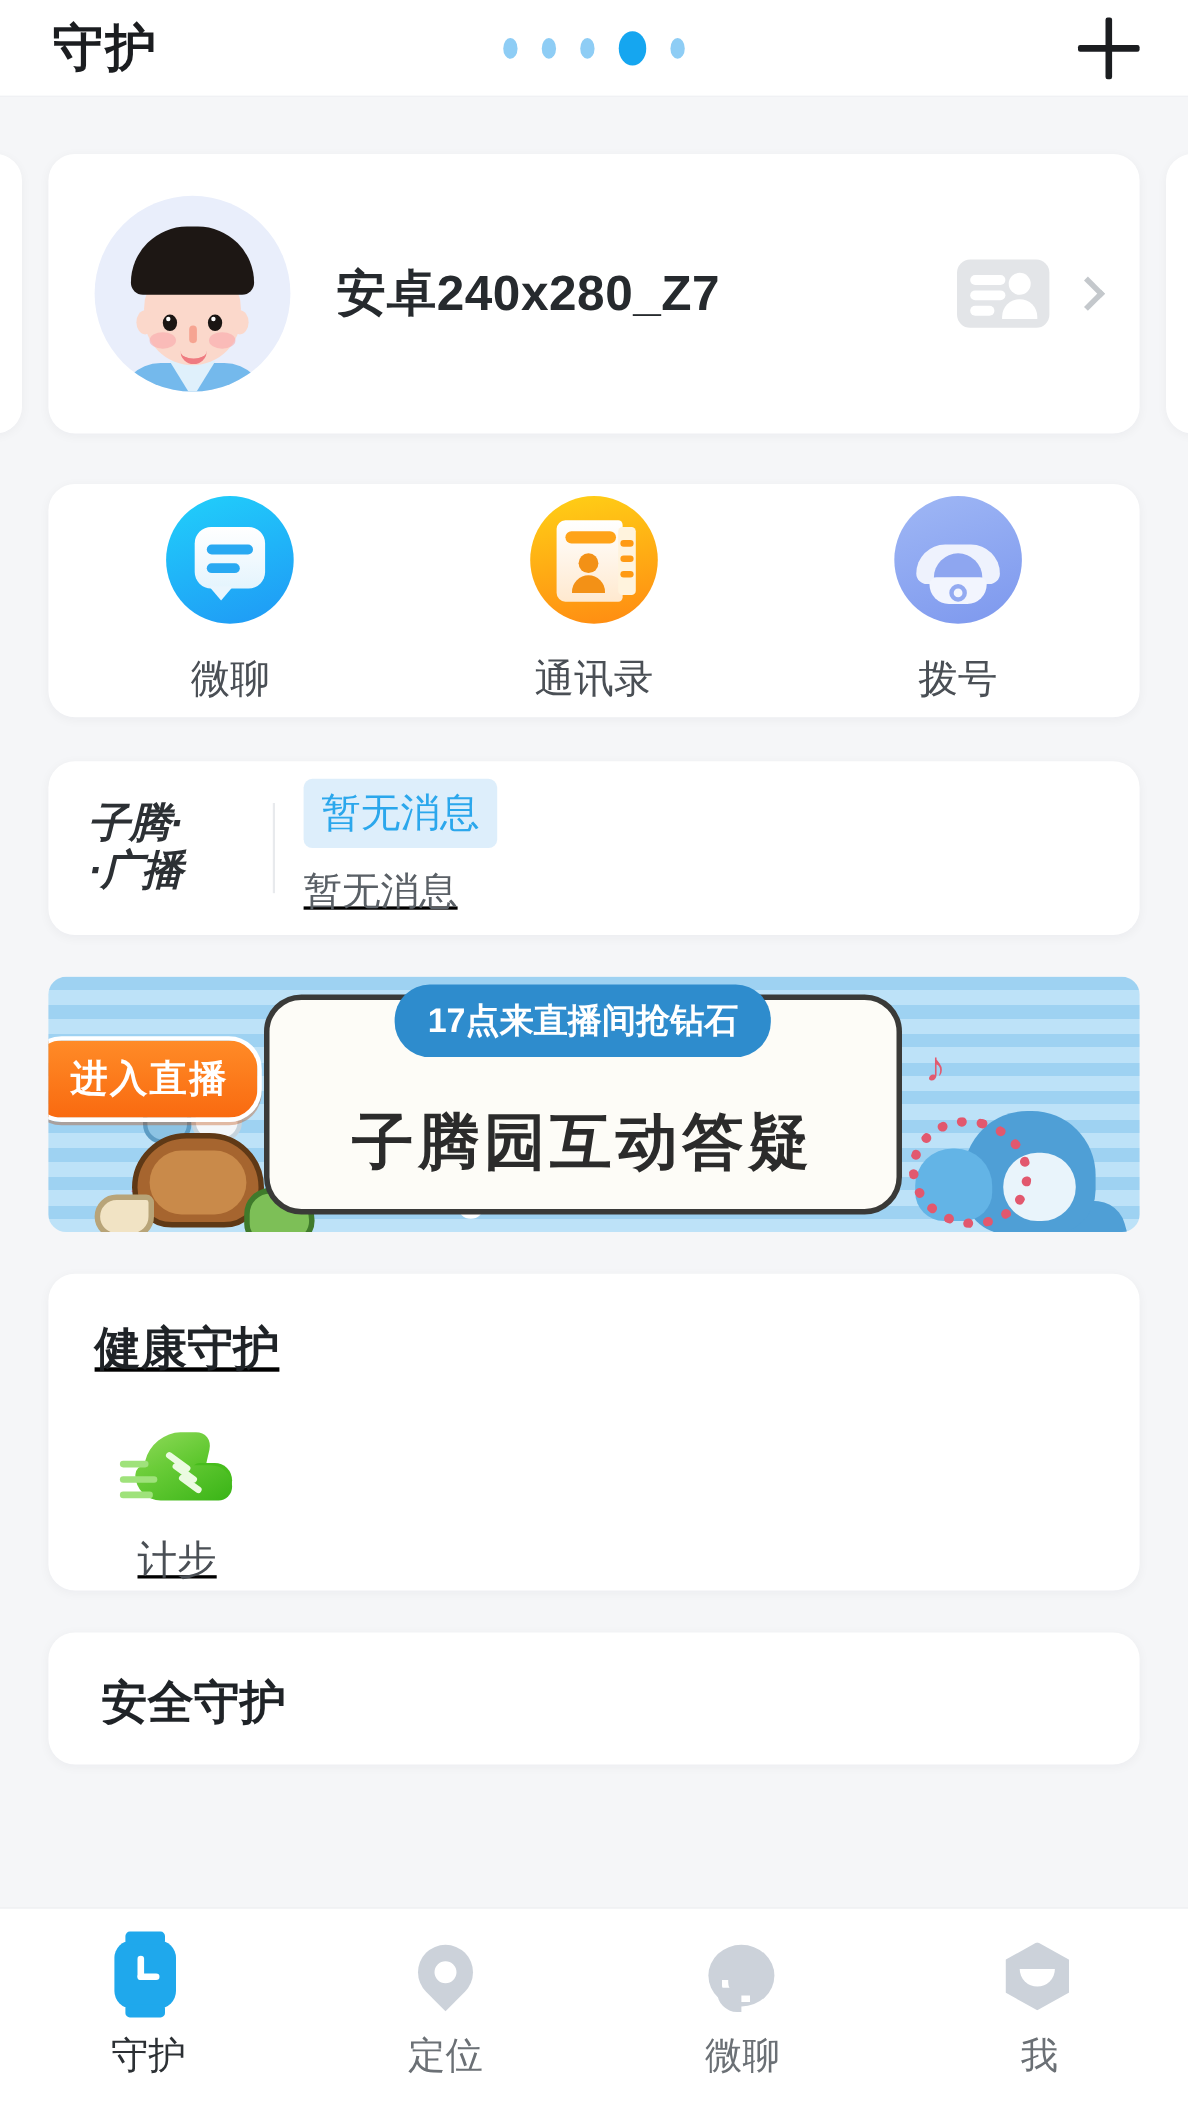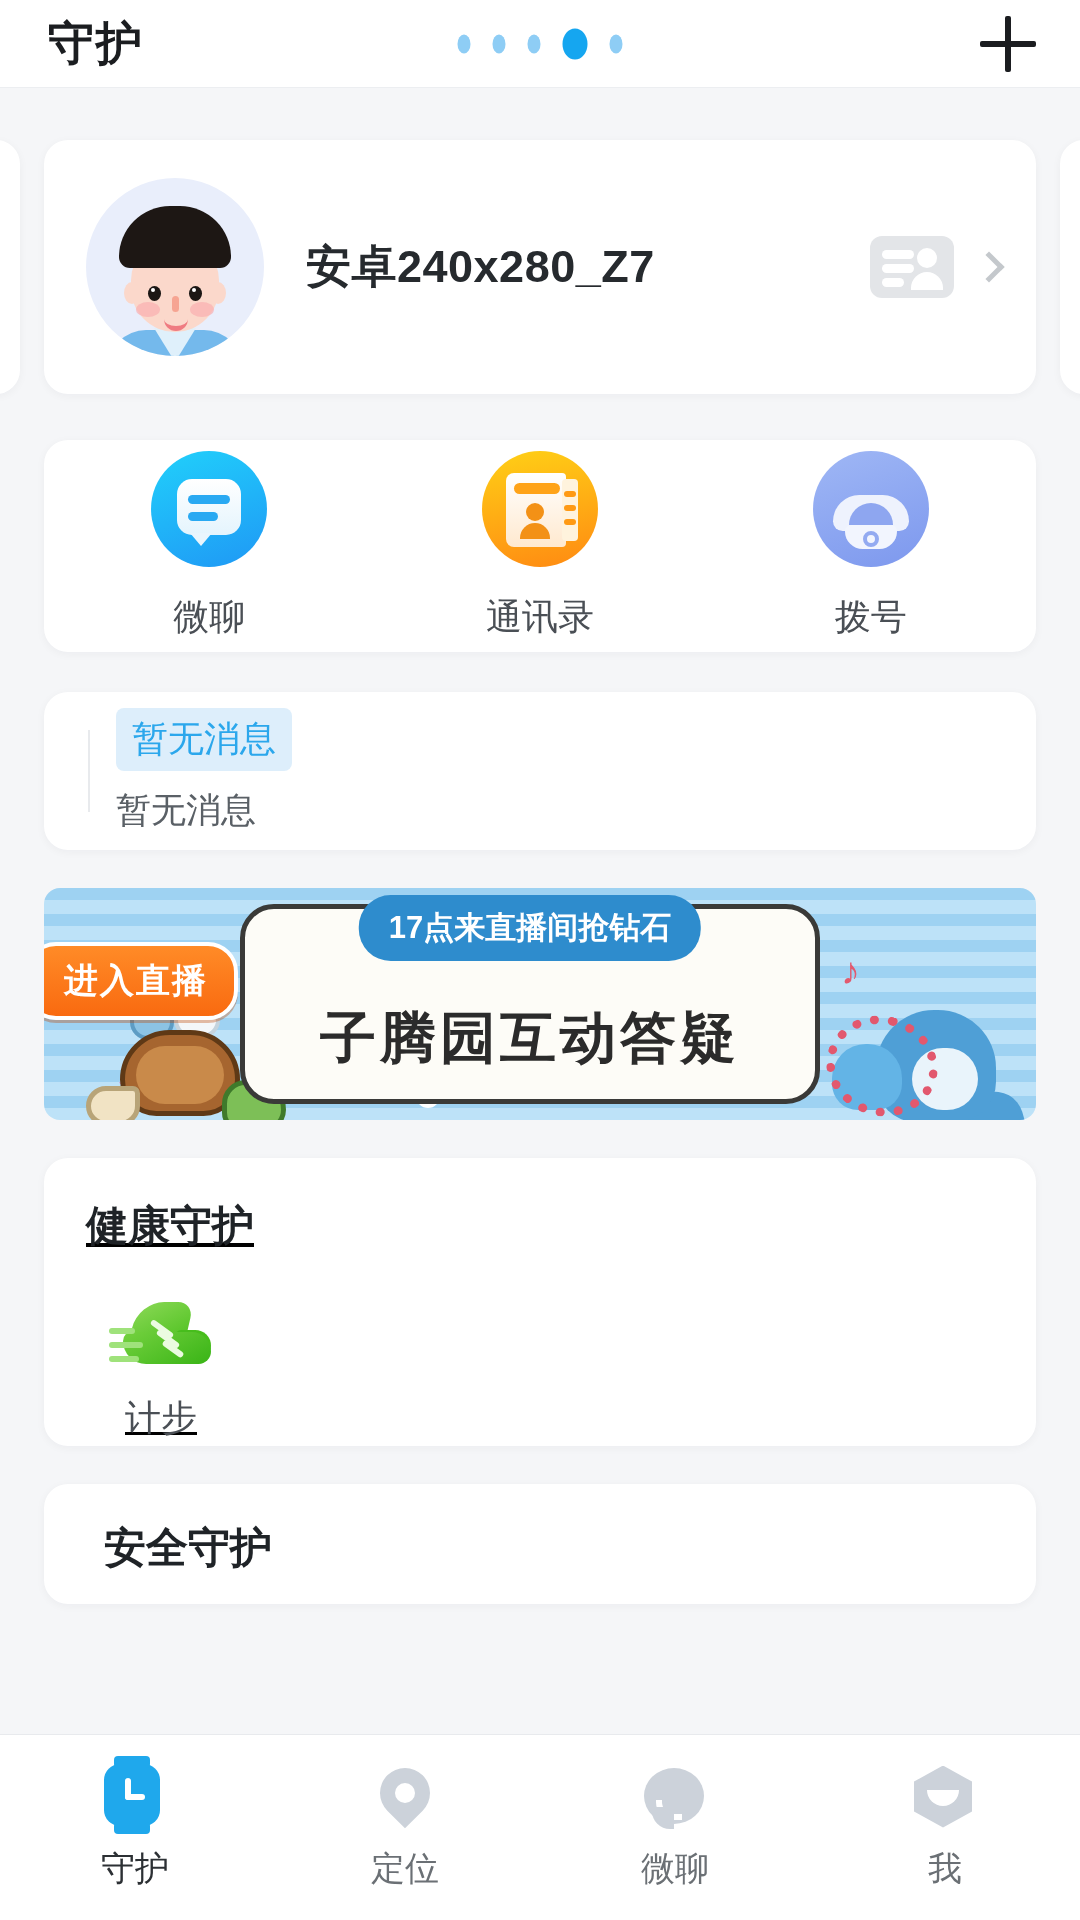--- a/index.html
+++ b/index.html
@@ -156,21 +156,21 @@
   
   .broadcast{
     margin:40px 44px 0 44px; height:158px;
     display:flex; align-items:center; padding:0 36px;
   }
   .bc-logo{
     font-size:38px; font-weight:800; font-style:italic; color:#2c3034;
     line-height:1.12; width:160px; flex:none; letter-spacing:-1px;
   }
   .bc-div{ width:2px; height:82px; background:#e8eaed; margin:0 26px 0 8px; flex:none; }
-  .bc-texts{ flex:1; }
+  .bc-texts{ flex:1;text-decoration:underline; }
   .bc-badge{
     display:inline-block; background:#ddeefb; color:#2ba7ec;
     font-size:36px; padding:7px 16px; border-radius:8px;
   }
   .bc-sub{ font-size:35px; color:#5a6066; margin-top:16px; }
 
   
   .banner{
     margin:38px 44px 0 44px; height:232px; border-radius:16px;
     position:relative; overflow:hidden;
@@ -229,21 +229,21 @@
   .shoe-up{ position:absolute; left:24px; top:4px; width:56px; height:44px; background:linear-gradient(150deg,#8ad855 0%,#4cc01e 100%); border-radius:26px 16px 6px 6px; transform:skewX(-13deg); }
   .shoe-sole{ position:absolute; left:14px; bottom:6px; width:88px; height:32px; background:linear-gradient(150deg,#74d13f 0%,#39b416 100%); border-radius:10px 22px 14px 26px; }
   .shoe-toe{ position:absolute; right:2px; bottom:10px; width:36px; height:30px; background:#47bd1c; border-radius:8px 20px 18px 6px; }
   .lace{ position:absolute; background:#ebfbe1; height:6px; border-radius:3px; transform:rotate(36deg); }
   .lc1{ left:40px; top:28px; width:26px; } .lc2{ left:46px; top:38px; width:26px; } .lc3{ left:52px; top:48px; width:24px; }
   .speed{ position:absolute; left:0; background:#9fe27b; height:6px; border-radius:3px; }
   .sp1{ top:30px; width:26px; } .sp2{ top:44px; width:34px; } .sp3{ top:58px; width:30px; }
   .tile-label{ margin-top:24px; font-size:36px; color:#4a4f55; }
 
   
-  .safety{ margin:38px 44px 0 44px; height:120px; padding:36px 60px; }
+  .safety{ margin:38px 44px 0 44px; height:120px; padding:36px 48px; }
 
   
   .nav{
     position:absolute; bottom:0; left:0; width:1080px; height:186px;
     background:#fff; border-top:1px solid #e8eaed;
     display:flex; align-items:center;
   }
   .nav-item{ flex:1; display:flex; flex-direction:column; align-items:center; position:relative; }
   .nav-ic{ width:62px; height:62px; position:relative; }
   .nav-label{ margin-top:20px; font-size:34px; color:#6b7075; }
@@ -344,20 +344,24 @@
         <div class="dial-body"></div>
           <div class="dial-hole"></div>
         <div class="dial-base"></div>
           <div class="dial-dot"></div>
       </div>
       <div class="qi-label">拨号</div>
     </div>
   </div>
 
   <div class="card broadcast">
+    <div class="bc-logo">
+      <div>子腾·</div>
+      <div>·广播</div>
+    </div>
     <div class="bc-div"></div>
     <div class="bc-texts">
       <span class="bc-badge">暂无消息</span>
       <div class="bc-sub">暂无消息</div>
     </div>
   </div>
 
   <div class="banner">
     <div class="turtle">
       <div class="star s1"></div>

